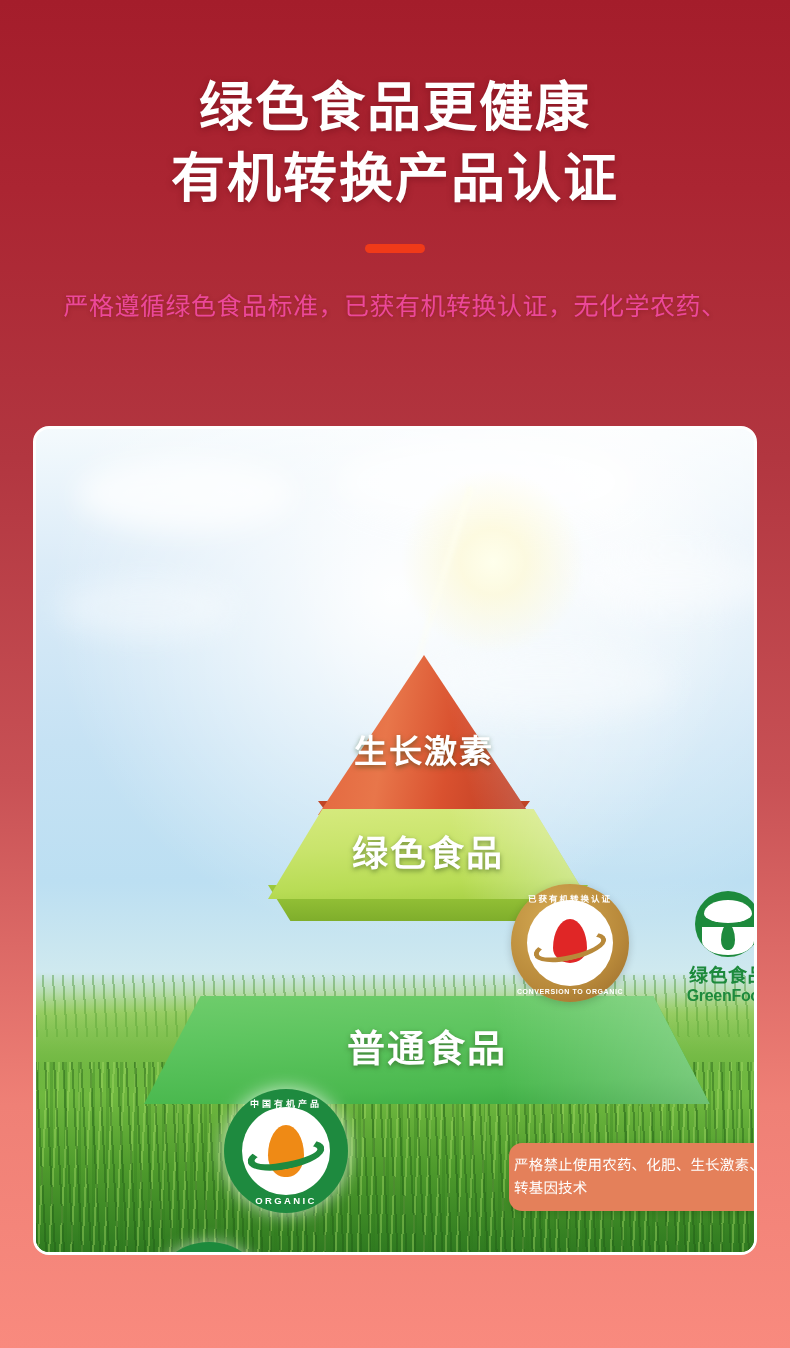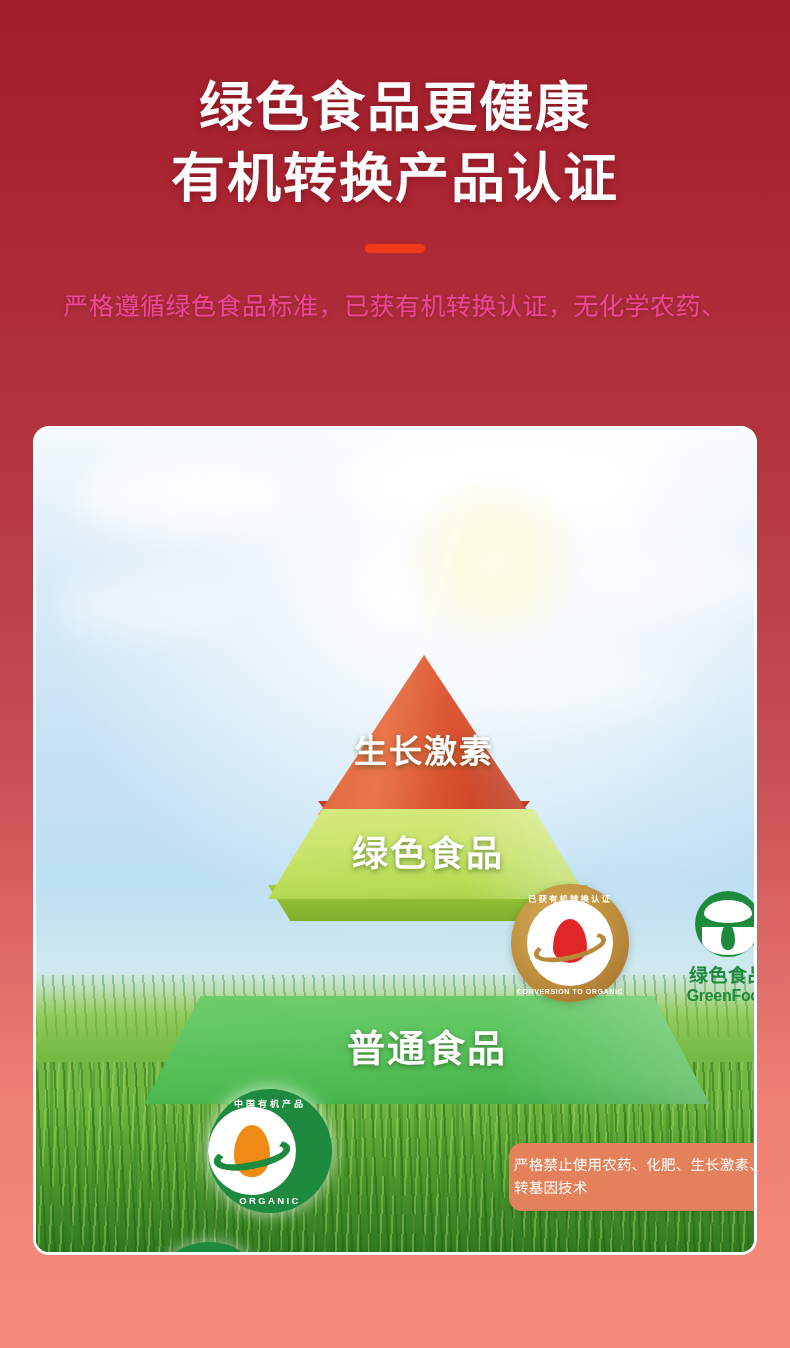--- a/index.html
+++ b/index.html
@@ -248,23 +248,23 @@
     width:14px; height:26px;
     background:#1d8a3c;
     border-radius:50% 50% 40% 40% / 62% 62% 38% 38%;
   }
   .gf-cn { color:#1d8a3c; font-size:19px; font-weight:bold; letter-spacing:.5px; margin-top:3px; }
   .gf-en { color:#1d8a3c; font-size:16px; font-weight:bold; letter-spacing:-.3px; }
 
   
   .seal-organic {
     position:absolute; z-index:8;
-    left:172px; top:660px; width:124px; height:124px; border-radius:50%;
+    left:188px; top:660px; width:124px; height:124px; border-radius:50%;
     background:#1e8a3f;
-    display:flex; align-items:center; 
+    display:flex; align-items:center; justify-content:center;
     box-shadow:0 0 18px rgba(255,255,255,.75);
   }
   .seal-organic .inner {
     width:88px; height:88px; border-radius:50%;
     background:#ffffff; position:relative;
     display:flex; align-items:center; justify-content:center; overflow:hidden;
   }
   .seal-organic .seed {
     width:36px; height:52px;
     background:#ef8a15;

